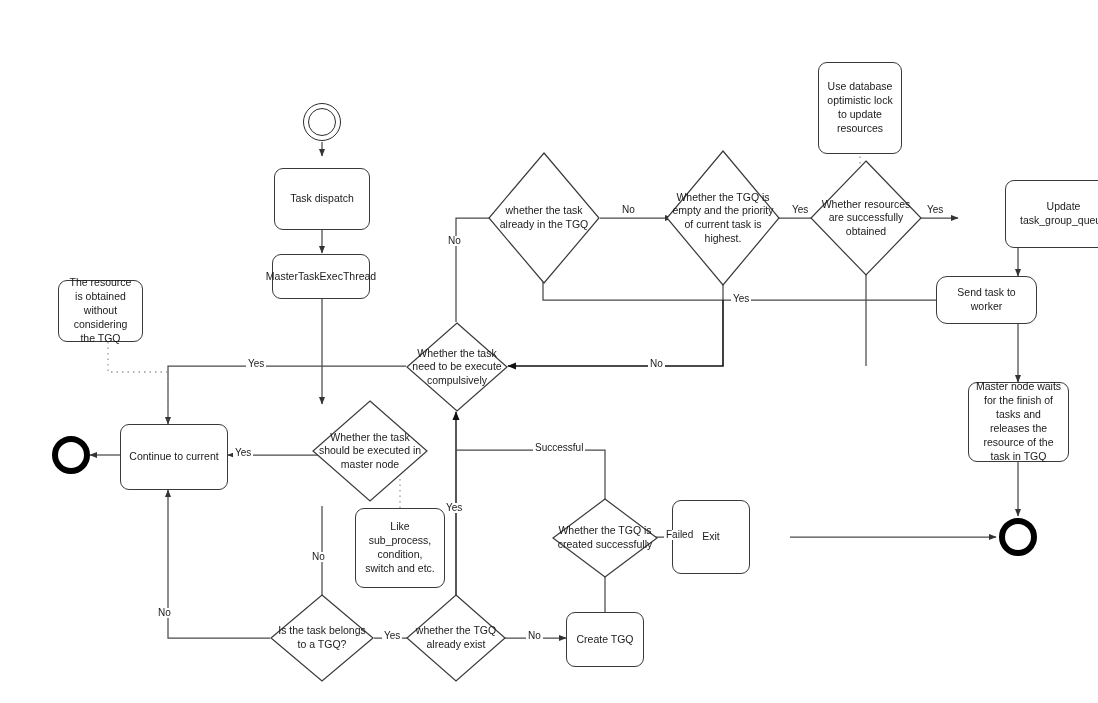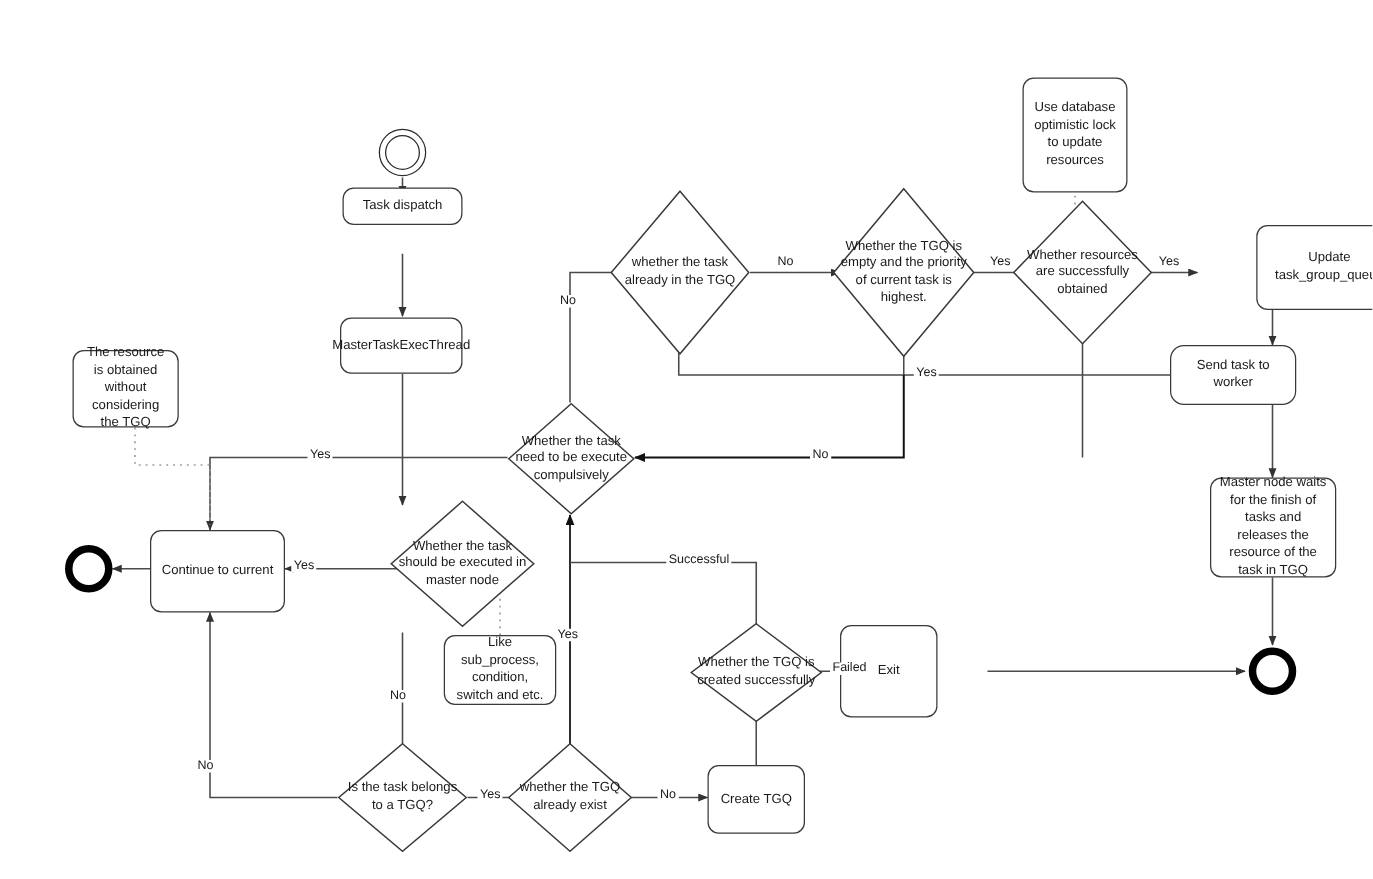--- a/index.html
+++ b/index.html
@@ -96,21 +96,21 @@
       <path d="M108,342 L108,372 L168,372 L168,420" stroke="#9a9a9a" stroke-width="1.3" stroke-dasharray="1.5,4"></path>
       <path d="M384,462 L400,462 L400,508" stroke="#9a9a9a" stroke-width="1.3" stroke-dasharray="1.5,4"></path>
       <path d="M860,140 L860,172" stroke="#9a9a9a" stroke-width="1.3" stroke-dasharray="1.5,4"></path>
     </g>
   </svg>
 
   <div class="term start" style="left:303px;top:103px;width:38px;height:38px;"></div>
   <div class="term end" style="left:52px;top:436px;width:38px;height:38px;"></div>
   <div class="term end" style="left:999px;top:518px;width:38px;height:38px;"></div>
 
-  <div class="node box" style="left:274px;top:150px;width:96px;height:30px;">
+  <div class="node box" style="left:274px;top:168px;width:96px;height:62px;">
     <span>Task dispatch</span>
   </div>
 
   <div class="node box" style="left:272px;top:254px;width:98px;height:45px;">
     <span>MasterTaskExecThread</span>
   </div>
 
   <div class="node box" style="left:120px;top:424px;width:108px;height:66px;">
     <span>Continue to current</span>
   </div>
@@ -132,21 +132,21 @@
   </div>
 
   <div class="node box" style="left:968px;top:382px;width:101px;height:80px;">
     <span>Master node waits for the finish of tasks and releases the resource of the task in TGQ</span>
   </div>
 
   <div class="node note" style="left:58px;top:280px;width:85px;height:62px;">
     <span>The resource is obtained without considering the TGQ</span>
   </div>
 
-  <div class="node note" style="left:355px;top:508px;width:90px;height:56px;">
+  <div class="node note" style="left:355px;top:508px;width:90px;height:80px;">
     <span>Like sub_process, condition, switch and etc.</span>
   </div>
 
   <div class="node note" style="left:818px;top:62px;width:84px;height:92px;">
     <span>Use database optimistic lock to update resources</span>
   </div>
 
   <div class="node diamond" style="left:406px;top:322px;width:102px;height:90px;">
     <svg class="dshape" viewBox="0 0 102 90" preserveAspectRatio="none">
       <polygon points="51,1 101,45 51,89 1,45" fill="#fff" stroke="#3a3a3a" stroke-width="1.2"></polygon>

